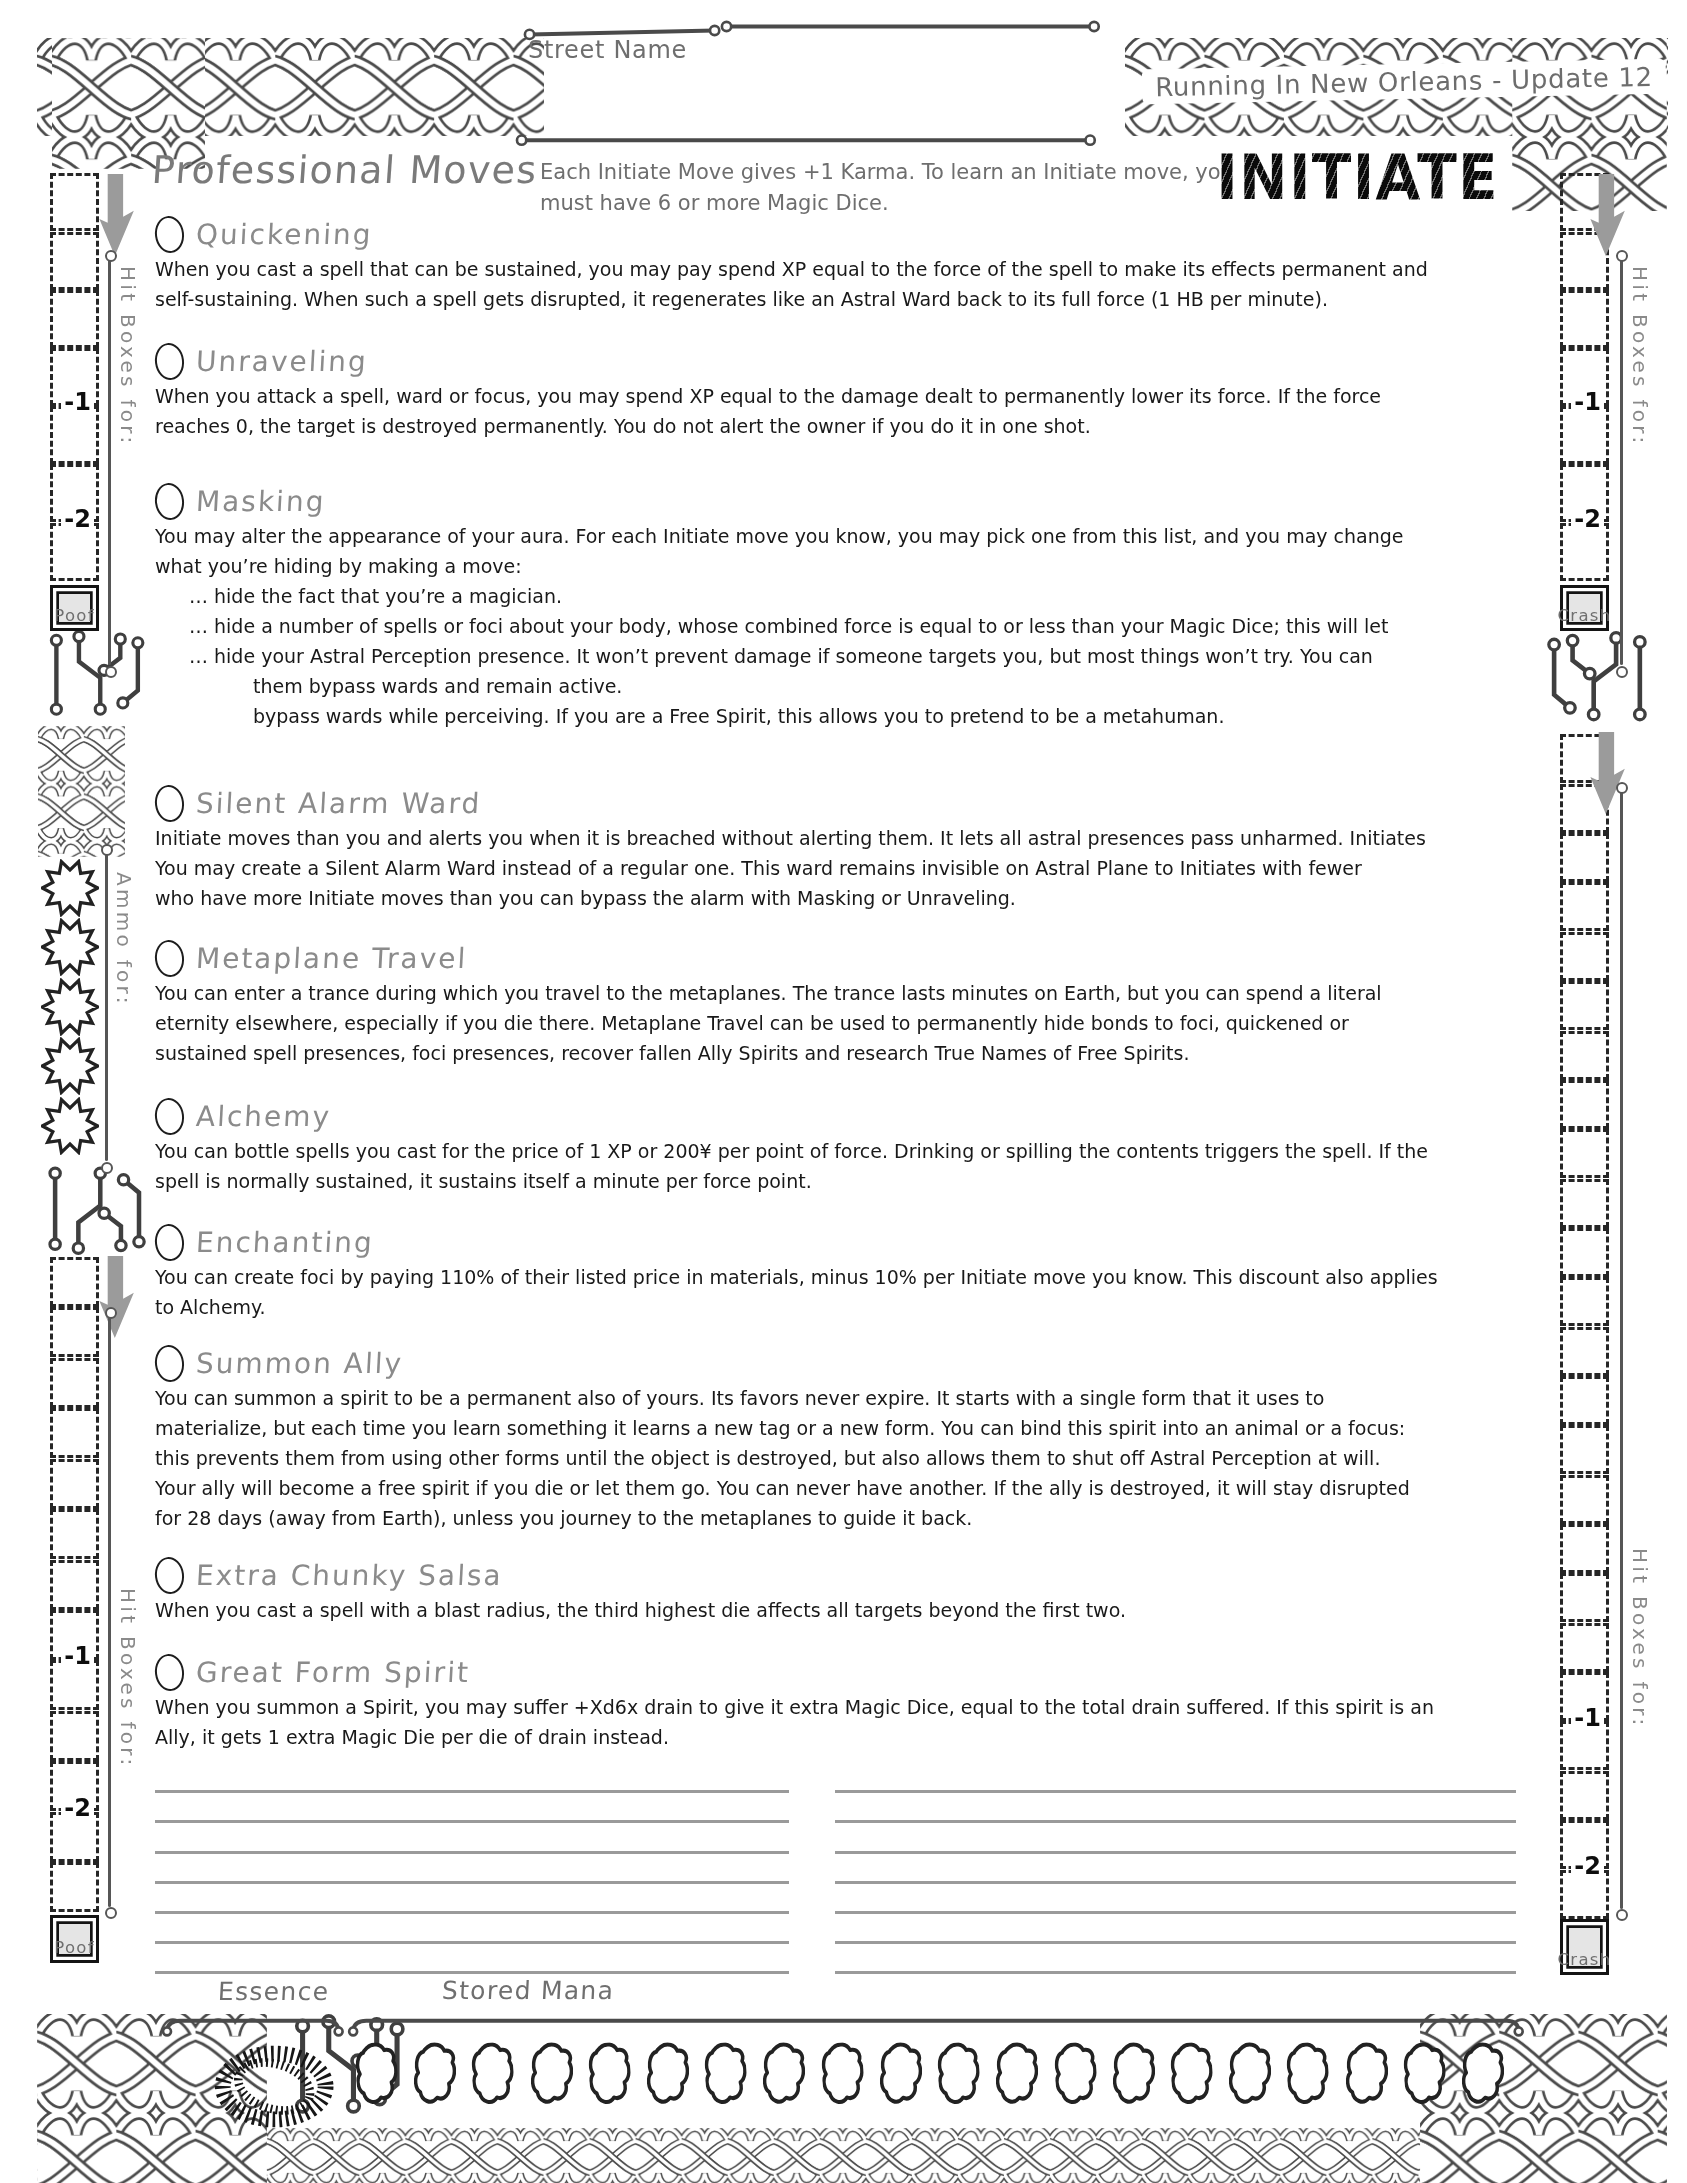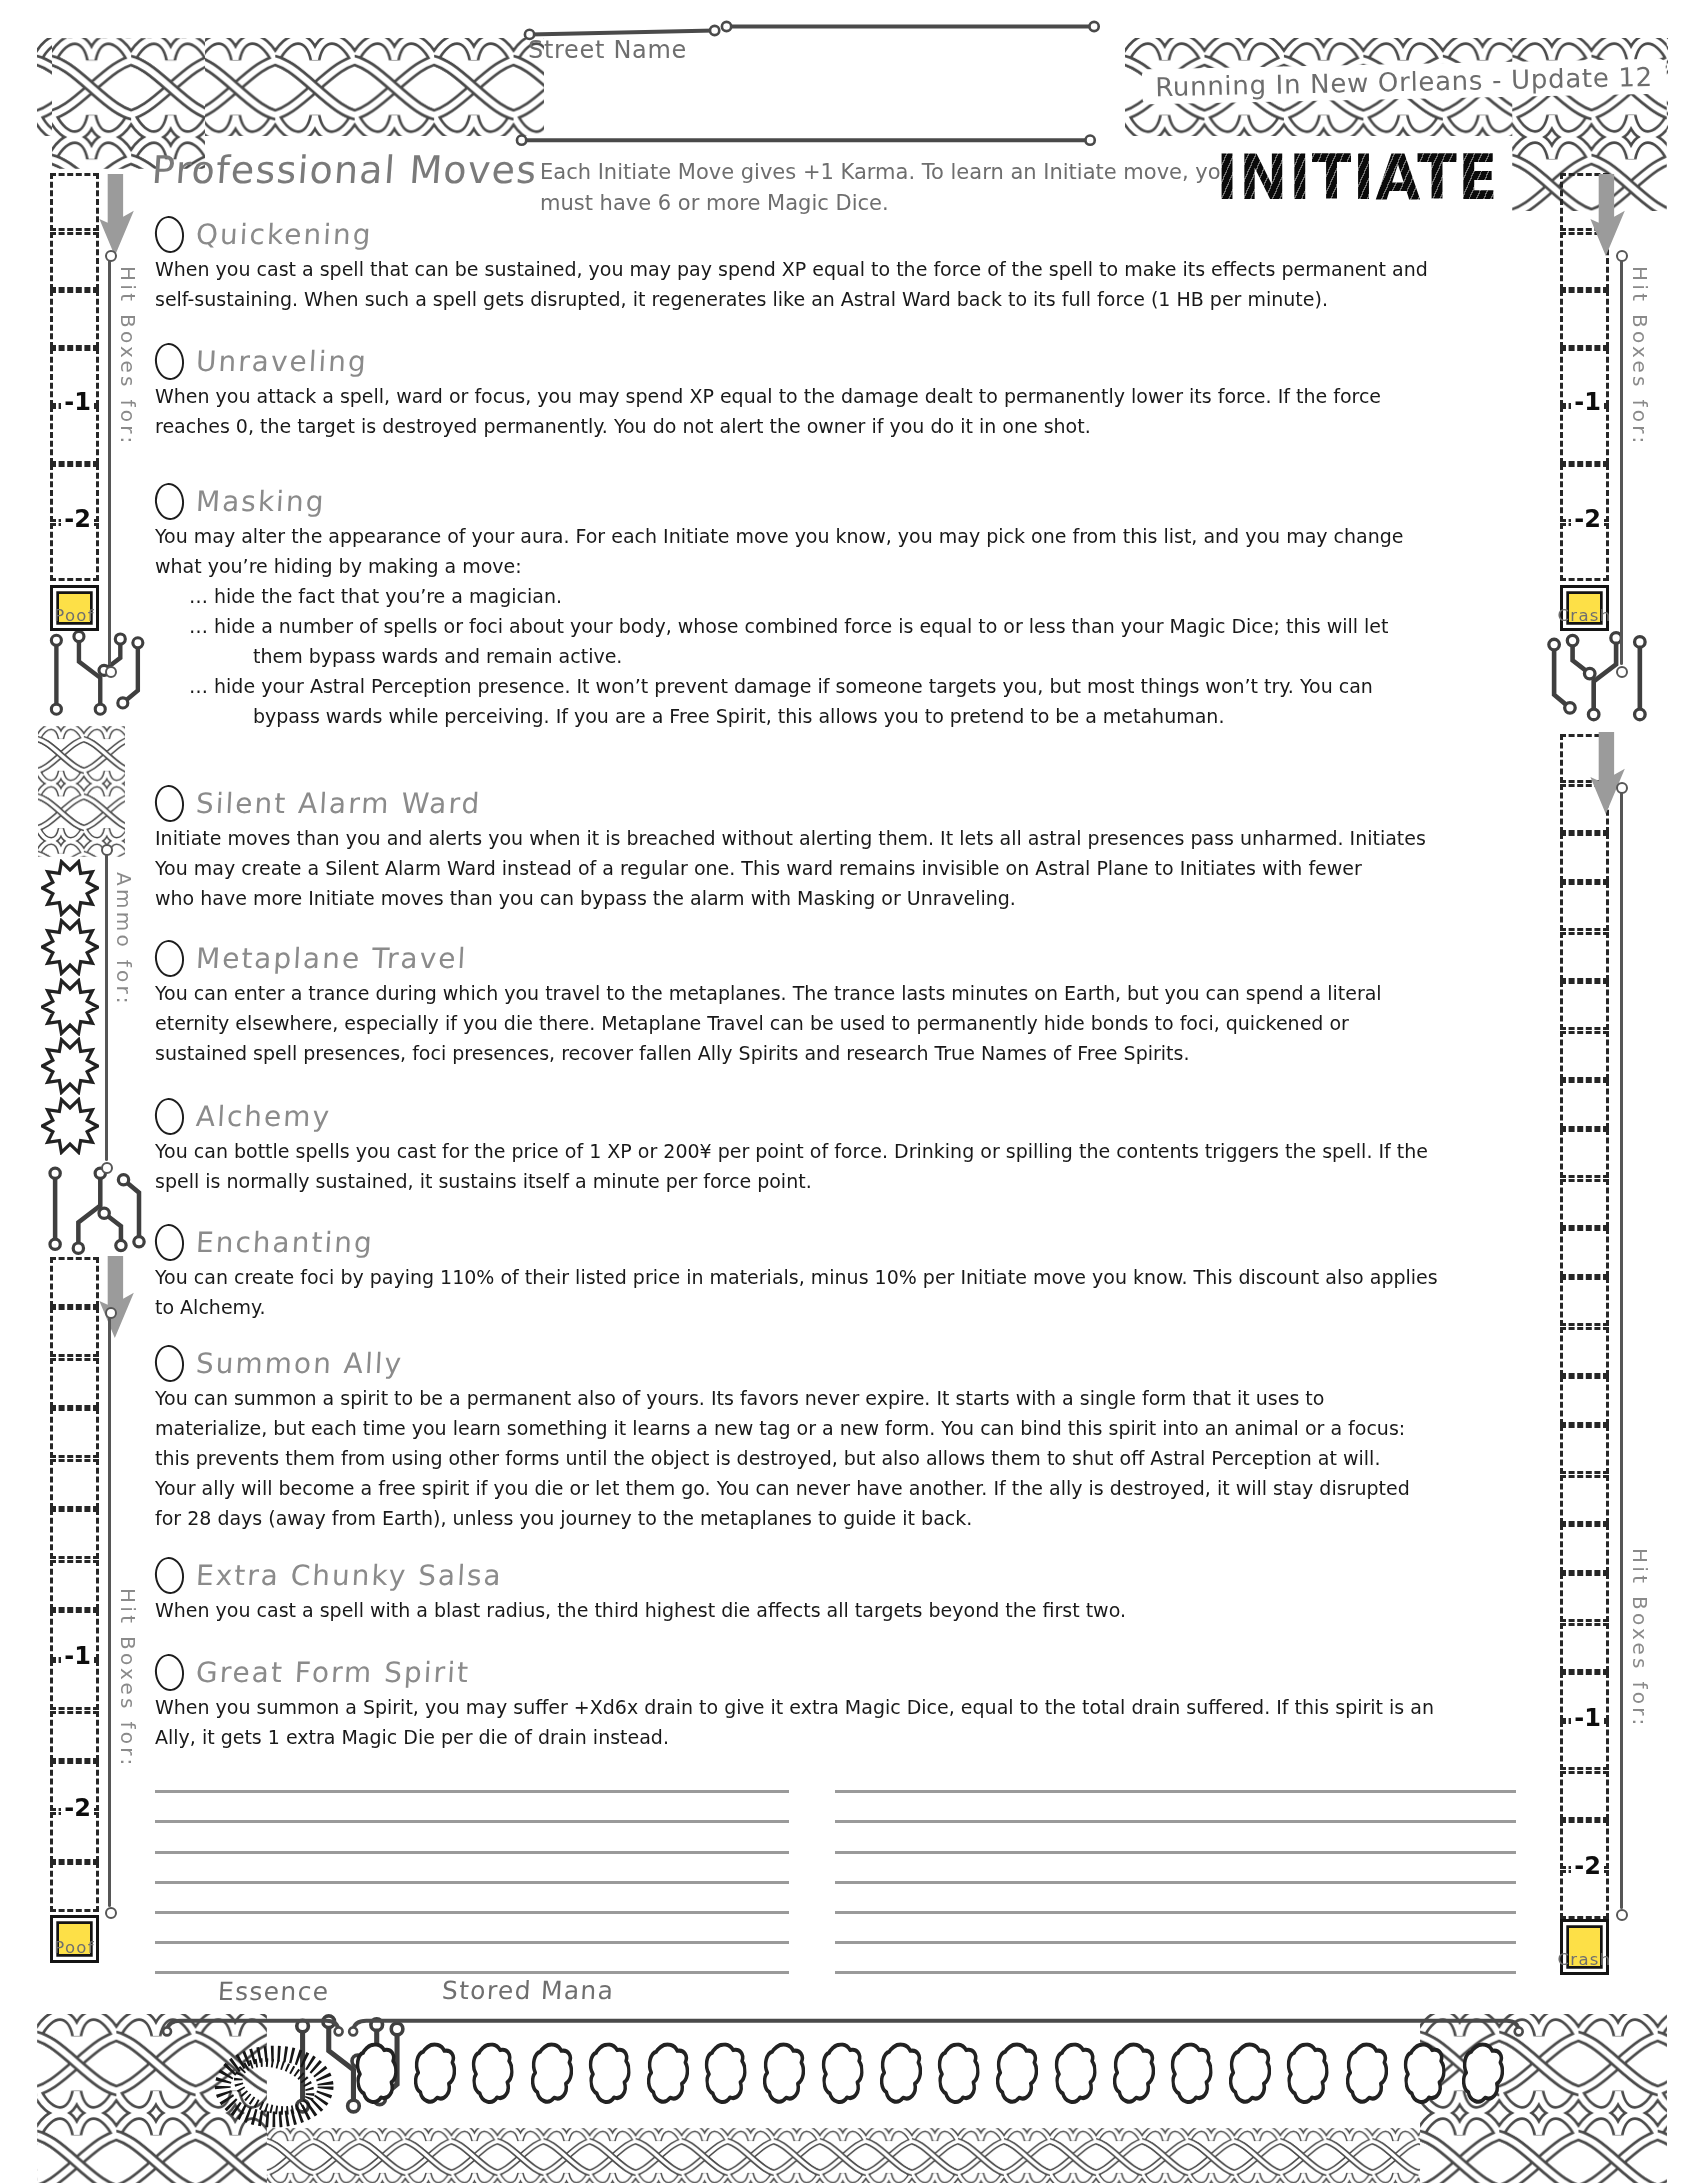--- a/index.html
+++ b/index.html
@@ -25,21 +25,21 @@
   .move-head{display:flex;align-items:center;gap:12px;height:38px}
   .move-circle{width:25px;height:33px;border:2.6px solid #1d1d1d;border-radius:50%;
                transform:rotate(-7deg);background:#fff;flex:0 0 auto}
   .move-title{font-size:28px;color:#8b8b8b;letter-spacing:2px;transform:skewX(-3deg);white-space:nowrap}
   .move-body{font-size:19px;color:#191919;line-height:30px;margin-top:1.3px}
   .bline{white-space:nowrap}
   .ind1{padding-left:34px}
   .ind2{padding-left:98px}
   
   .hitbox{position:absolute;box-sizing:border-box;border:3.3px dashed #262626;background:transparent}
-  .endbox{position:absolute;box-sizing:border-box;border:3.3px solid #141414;background:#fde047;
+  .endbox{position:absolute;box-sizing:border-box;border:3.3px solid #141414;background:#e5e5e5;
           box-shadow:inset 0 0 0 3.3px #fff,inset 0 0 0 6px #141414;
           display:flex;align-items:flex-end;justify-content:center}
   .endbox span{font-size:16.5px;color:#6f6f6f;margin-bottom:2.6px;letter-spacing:1.3px}
   .minus{position:absolute;font-weight:bold;font-size:24px;color:#0d0d0d;background:#fff;
          padding:0 3.3px;z-index:3;line-height:1}
   .vline{position:absolute;width:3.3px;background:#565656;border-radius:2px}
   .dot{position:absolute;width:8px;height:8px;border:2.6px solid #565656;border-radius:50%;background:#fff}
   .vlabel{position:absolute;writing-mode:vertical-rl;font-size:20px;color:#8a8a8a;
           letter-spacing:3.3px;white-space:nowrap}
   
@@ -203,22 +203,22 @@
       <div class="move" style="top: 482px;">
         <div class="move-head">
           <span class="move-circle"></span>
           <span class="move-title">Masking</span>
         </div>
         <div class="move-body">
           <div class="bline ind0">You may alter the appearance of your aura. For each Initiate move you know, you may pick one from this list, and you may change</div>
           <div class="bline ind0">what you’re hiding by making a move:</div>
           <div class="bline ind1">… hide the fact that you’re a magician.</div>
           <div class="bline ind1">… hide a number of spells or foci about your body, whose combined force is equal to or less than your Magic Dice; this will let</div>
+          <div class="bline ind1">… hide your Astral Perception presence. It won’t prevent damage if someone targets you, but most things won’t try. You can</div>
           <div class="bline ind2">them bypass wards and remain active.</div>
-          <div class="bline ind1">… hide your Astral Perception presence. It won’t prevent damage if someone targets you, but most things won’t try. You can</div>
           <div class="bline ind2">bypass wards while perceiving. If you are a Free Spirit, this allows you to pretend to be a metahuman.</div>
         </div>
       </div>
       <div class="move" style="top: 784px;">
         <div class="move-head">
           <span class="move-circle"></span>
           <span class="move-title">Silent Alarm Ward</span>
         </div>
         <div class="move-body">
           <div class="bline ind0">Initiate moves than you and alerts you when it is breached without alerting them. It lets all astral presences pass unharmed. Initiates</div>

